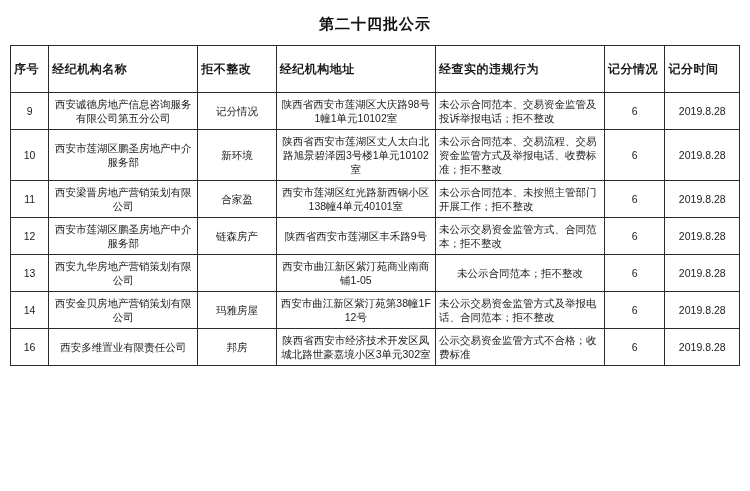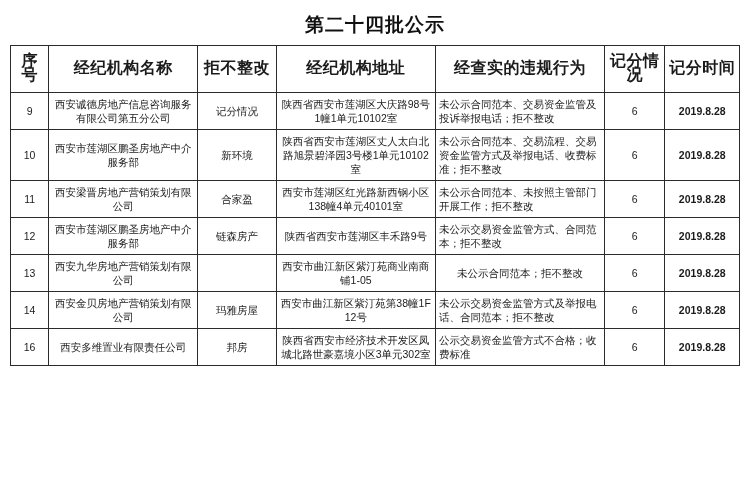--- a/index.html
+++ b/index.html
@@ -21,21 +21,21 @@
     padding: 8px 10px 0 10px;
     position: relative;
   }
   .title-block {
     text-align: center;
     margin: 4px 0 8px 0;
   }
   .title-line {
     font-family: "DejaVu Sans", "Liberation Sans", sans-serif;
     font-weight: bold;
-    font-size: 19px;
+    font-size: 15px;
     line-height: 25px;
     letter-spacing: 1px;
     color: #111111;
     text-align: center;
   }
   table.grid {
     border-collapse: collapse;
     width: 730px;
     table-layout: fixed;
     margin: 0 auto;
@@ -43,42 +43,40 @@
   table.grid th, table.grid td {
     border: 1px solid #2b2b2b;
     font-size: 10.5px;
     line-height: 14px;
     padding: 4px 3px;
     vertical-align: middle;
     word-break: break-all;
   }
   table.grid th {
     font-weight: bold;
-    font-size: 16px;
-    text-align: center;
+    font-size: 12px;
+    text-align: left;
     height: 38px;
     letter-spacing: 0.5px;
-    font-family: Liberation Mono, monospace;
   }
   td.c {
     text-align: center;
   }
   td.j {
     text-align: left;
     margin-left: 40px;
   }
   td.num {
     text-align: center;
     font-size: 11px;
   }
   td.date {
     text-align: center;
     font-size: 10.5px;
     white-space: nowrap;
-    font-weight: bold;
   }
   td.score {
     text-align: center;
     font-size: 11px;
   }
   .col-seq { width: 38px; }
   .col-org { width: 148px; }
   .col-brand { width: 78px; }
   .col-addr { width: 158px; }
   .col-viol { width: 168px; }

